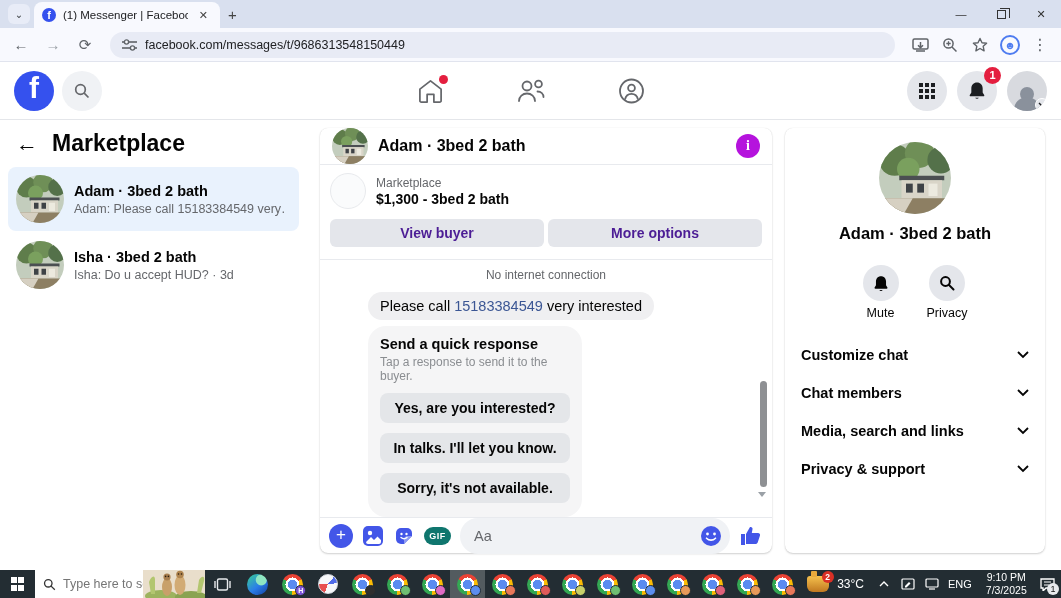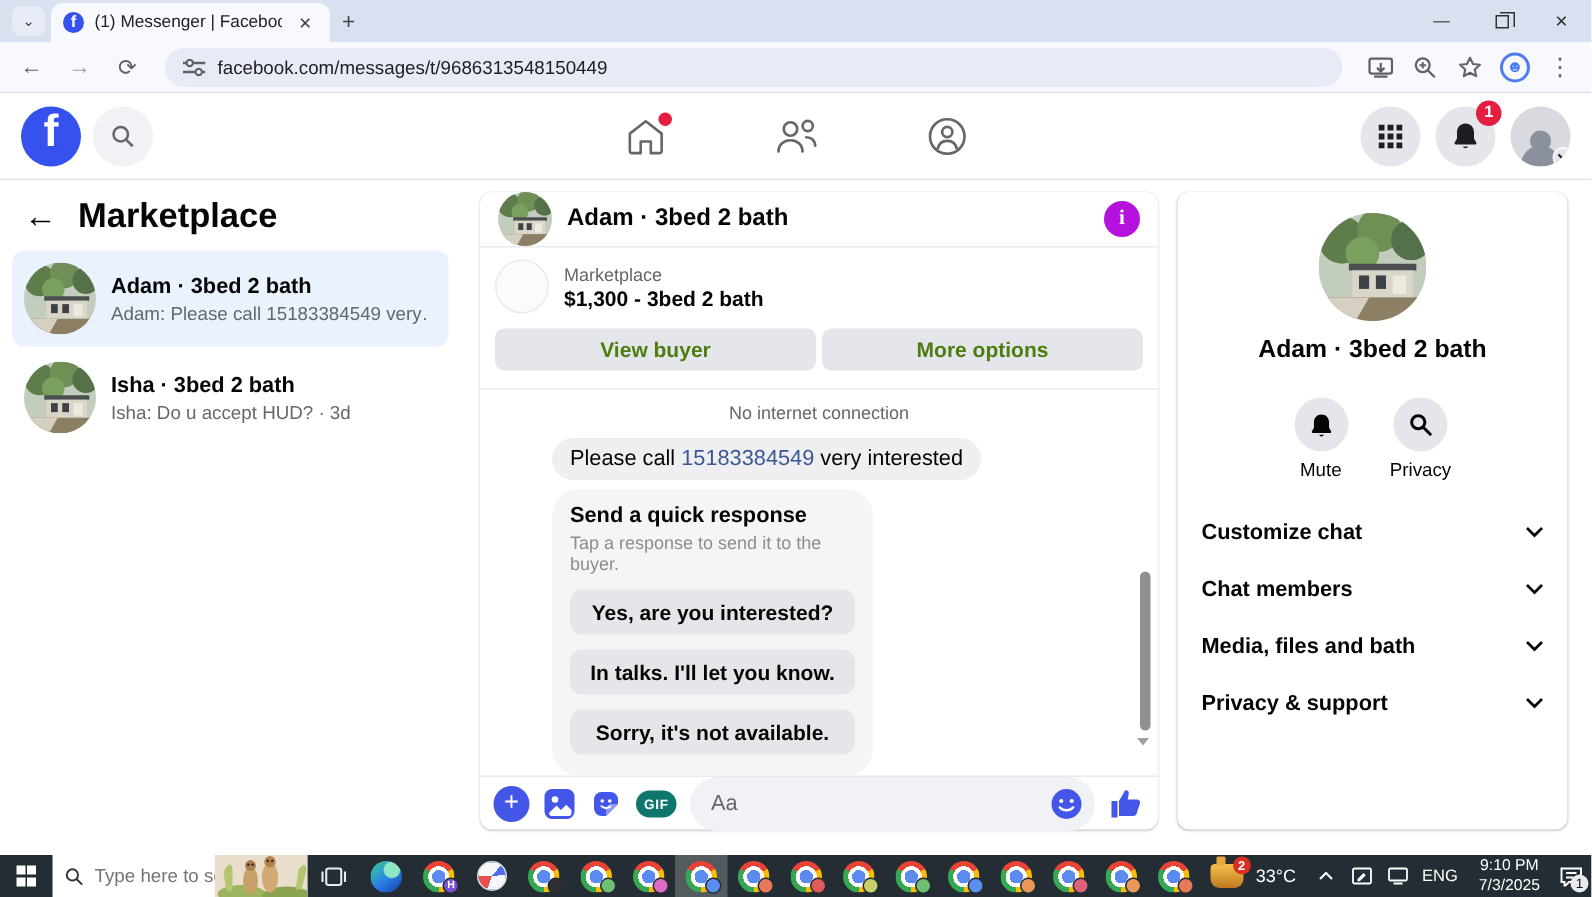--- a/index.html
+++ b/index.html
@@ -61,21 +61,21 @@
   .chat-card { left:320px; top:8px; width:452px; height:425px; display:flex; flex-direction:column; }
   .chat-head { height:54px; display:flex; align-items:center; gap:10px; padding:0 12px; border-bottom:1px solid #e8eaee; }
   .chat-avatar { width:36px; height:36px; border-radius:50%; overflow:hidden; flex:none; }
   .chat-title { font-size:16px; font-weight:bold; color:#050505; flex:1; }
   .info-btn { width:24px; height:24px; border-radius:50%; background:#b513dd; color:#fff; font-size:14px; font-weight:bold; font-family:"Liberation Serif","DejaVu Serif",serif; display:flex; align-items:center; justify-content:center; }
   .listing { display:flex; align-items:center; gap:10px; padding:8px 10px 2px; }
   .listing-circle { width:36px; height:36px; border-radius:50%; background:#fafbfc; border:1px solid #e8eaed; flex:none; }
   .listing-label { font-size:12px; color:#65676b; }
   .listing-detail { font-size:14px; font-weight:bold; color:#050505; margin-top:1px; }
   .listing-btns { display:flex; gap:4px; padding:8px 10px 12px; border-bottom:1px solid #e8eaee; }
-  .gray-btn { flex:1; height:28px; background:#e4e6eb; border:none; border-radius:6px; font-size:14px; font-weight:bold; color:#4d7c0f; font-family:inherit; }
+  .gray-btn { flex:1; height:28px; background:#e4e6eb; border:none; border-radius:6px; font-size:14px; font-weight:bold; color:#4c1d95; font-family:inherit; }
   .net-status { text-align:center; font-size:12px; color:#65676b; padding:8px 0 6px; }
   .messages { flex:1; position:relative; padding:4px 0 0 48px; }
   .bubble { display:inline-block; background:#efeff1; border-radius:18px; padding:6px 12px; font-size:14.5px; color:#050505; }
   .phone-link { color:#3b5694; }
   .quick-card { width:214px; background:#f5f5f6; border-radius:18px; margin-top:6px; padding:10px 12px 14px; }
   .qc-title { font-size:14.5px; font-weight:bold; color:#050505; }
   .qc-sub { font-size:12px; color:#8a8d91; margin:3px 0 10px; }
   .qc-btn { display:block; width:190px; margin:0 auto 10px; height:30px; background:#e4e6e9; border:none; border-radius:8px; font-size:14px; font-weight:bold; color:#050505; font-family:inherit; }
   .qc-btn:last-child { margin-bottom:0; }
   .scroll-thumb { position:absolute; right:5px; top:253px; width:7px; height:106px; border-radius:4px; background:#8e9093; }
@@ -410,21 +410,21 @@
             <path d="M1 1l5 5 5-5" fill="none" stroke="#050505" stroke-width="1.8"></path>
           </svg>
       </div>
       <div class="det-row">
         <span>Chat members</span>
         <svg width="12" height="8" viewBox="0 0 12 8">
             <path d="M1 1l5 5 5-5" fill="none" stroke="#050505" stroke-width="1.8"></path>
           </svg>
       </div>
       <div class="det-row">
-        <span>Media, files and bath</span>
+        <span>Media, search and links</span>
         <svg width="12" height="8" viewBox="0 0 12 8">
             <path d="M1 1l5 5 5-5" fill="none" stroke="#050505" stroke-width="1.8"></path>
           </svg>
       </div>
       <div class="det-row">
         <span>Privacy &amp; support</span>
         <svg width="12" height="8" viewBox="0 0 12 8">
             <path d="M1 1l5 5 5-5" fill="none" stroke="#050505" stroke-width="1.8"></path>
           </svg>
       </div>

